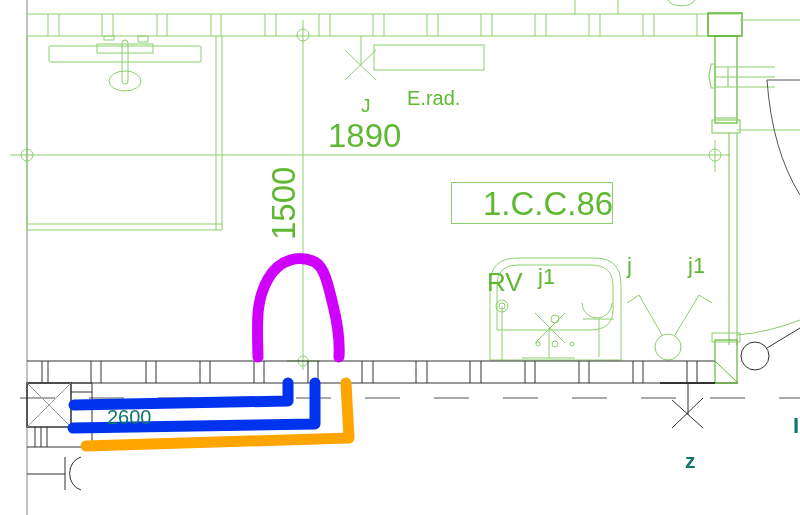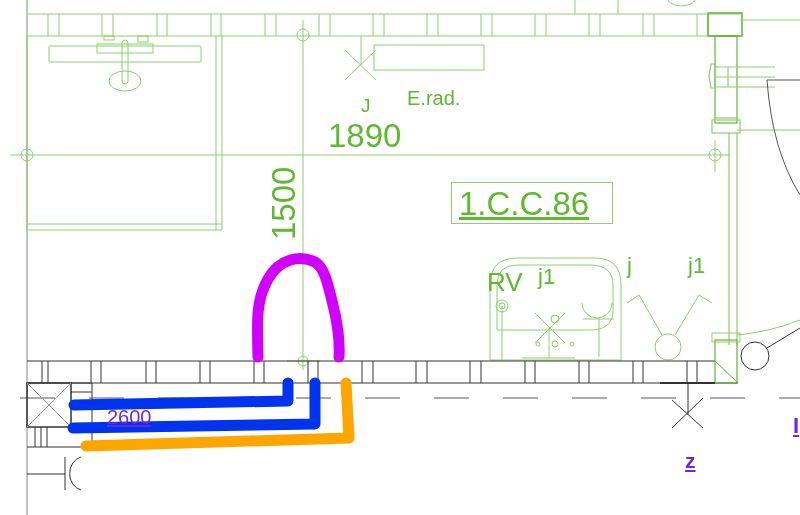--- a/index.html
+++ b/index.html
@@ -1,20 +1,20 @@
 <!DOCTYPE html>
 <html><head>
   <meta charset="utf-8">
   <style>
     html, body { margin: 0; padding: 0; background: #ffffff; }
     body { width: 800px; height: 515px; overflow: hidden; position: relative; font-family: "Liberation Sans", sans-serif; }
     #plan { position: absolute; left: 0; top: 0; width: 800px; height: 515px; }
     .lbl { position: absolute; white-space: nowrap; line-height: 1; font-family: "Liberation Sans", sans-serif; }
     .green { color: #5fb832; }
-    .black { color: #6d28d9; text-decoration: underline; }
+    .black { color: #0f766e; }
     .room-name { position: absolute; left: 451px; top: 182px; width: 162px; height: 42px; border: 1px solid #8ccf6c; box-sizing: border-box; }
   </style>
 </head>
 <body>
 
 <svg id="plan" viewBox="0 0 800 515" xmlns="http://www.w3.org/2000/svg">
 
   <line x1="27" y1="0" x2="27" y2="515" stroke="#999" stroke-width="1.2"></line>
 
   <g stroke="#8ccf6c" fill="none" stroke-width="1">
@@ -196,20 +196,20 @@
   <path d="M 74 405 L 288 401 L 288 383" stroke="#0033ee" stroke-width="11" fill="none" stroke-linecap="round" stroke-linejoin="round"></path>
   <path d="M 73 428 L 315 424 L 315 383" stroke="#0033ee" stroke-width="11" fill="none" stroke-linecap="round" stroke-linejoin="round"></path>
   <path d="M 86 446 L 349 438 L 346 383" stroke="#ffa500" stroke-width="11" fill="none" stroke-linecap="round" stroke-linejoin="round"></path>
 </svg>
 
 <div class="lbl green" style="left:407px; top:66px; font-size:20px;margin-top:22px;">E.rad.</div>
 <div class="lbl green" style="left:361px; top:96px; font-size:19px;">J</div>
 <div class="lbl green" style="left:328px; top:119px; font-size:33px;">1890</div>
 <div class="lbl green" style="left:267px; top:240px; font-size:33px; transform: rotate(-90deg); transform-origin: left top;">1500</div>
 <div class="room-name"></div>
-<div class="lbl green" style="left:459px; top:187px; font-size:33px;text-decoration:underline;">1.C.C.86</div>
+<div class="lbl green" style="left:483px; top:187px; font-size:33px;">1.C.C.86</div>
 <div class="lbl green" style="left:487px; top:269px; font-size:26px;">RV</div>
 <div class="lbl green" style="left:538px; top:266px; font-size:22px;">j1</div>
 <div class="lbl green" style="left:627px; top:255px; font-size:22px;">j</div>
 <div class="lbl green" style="left:688px; top:255px; font-size:22px;">j1</div>
 <div class="lbl black" style="left:107px; top:407px; font-size:20px;">2600</div>
 <div class="lbl black" style="left:685px; top:450px; font-size:21px; font-weight:bold;">z</div>
 <div class="lbl black" style="left:793px; top:415px; font-size:22px; font-weight:bold;">I</div>
 
 </body></html>

